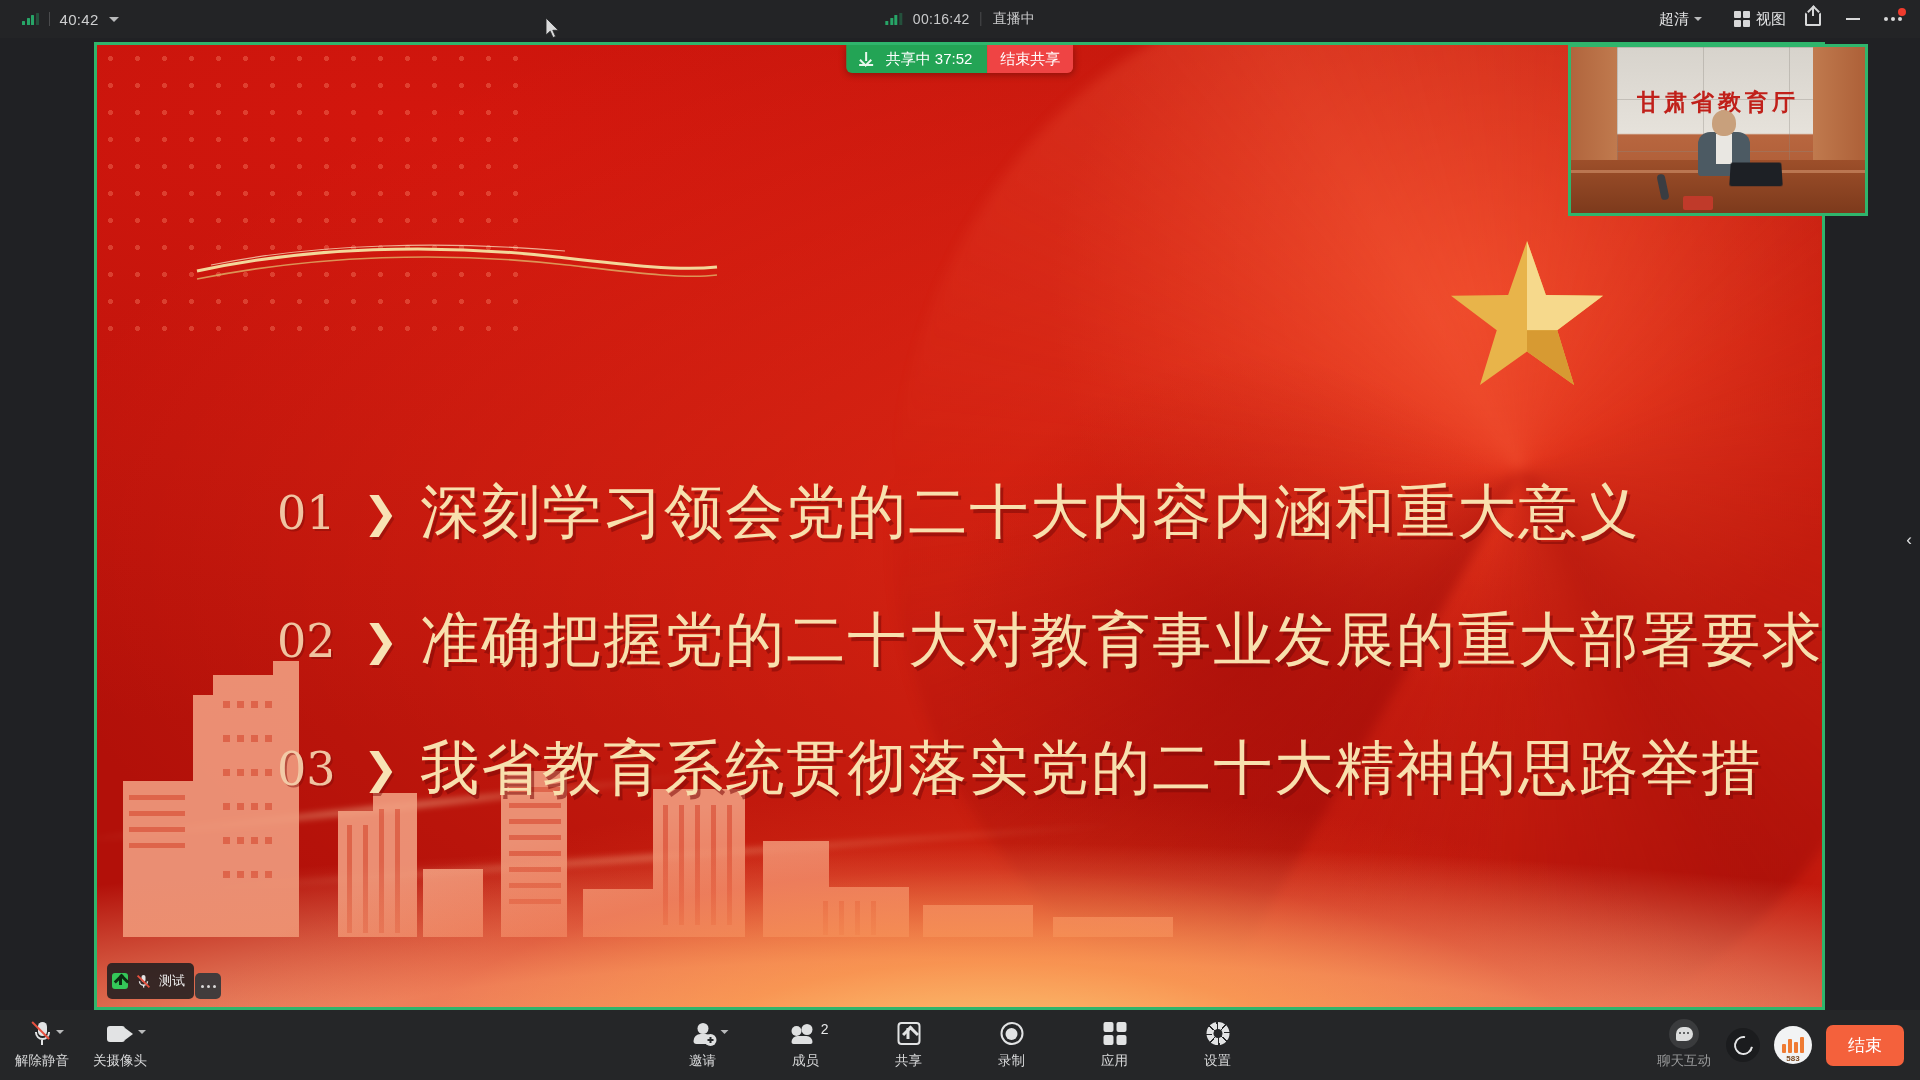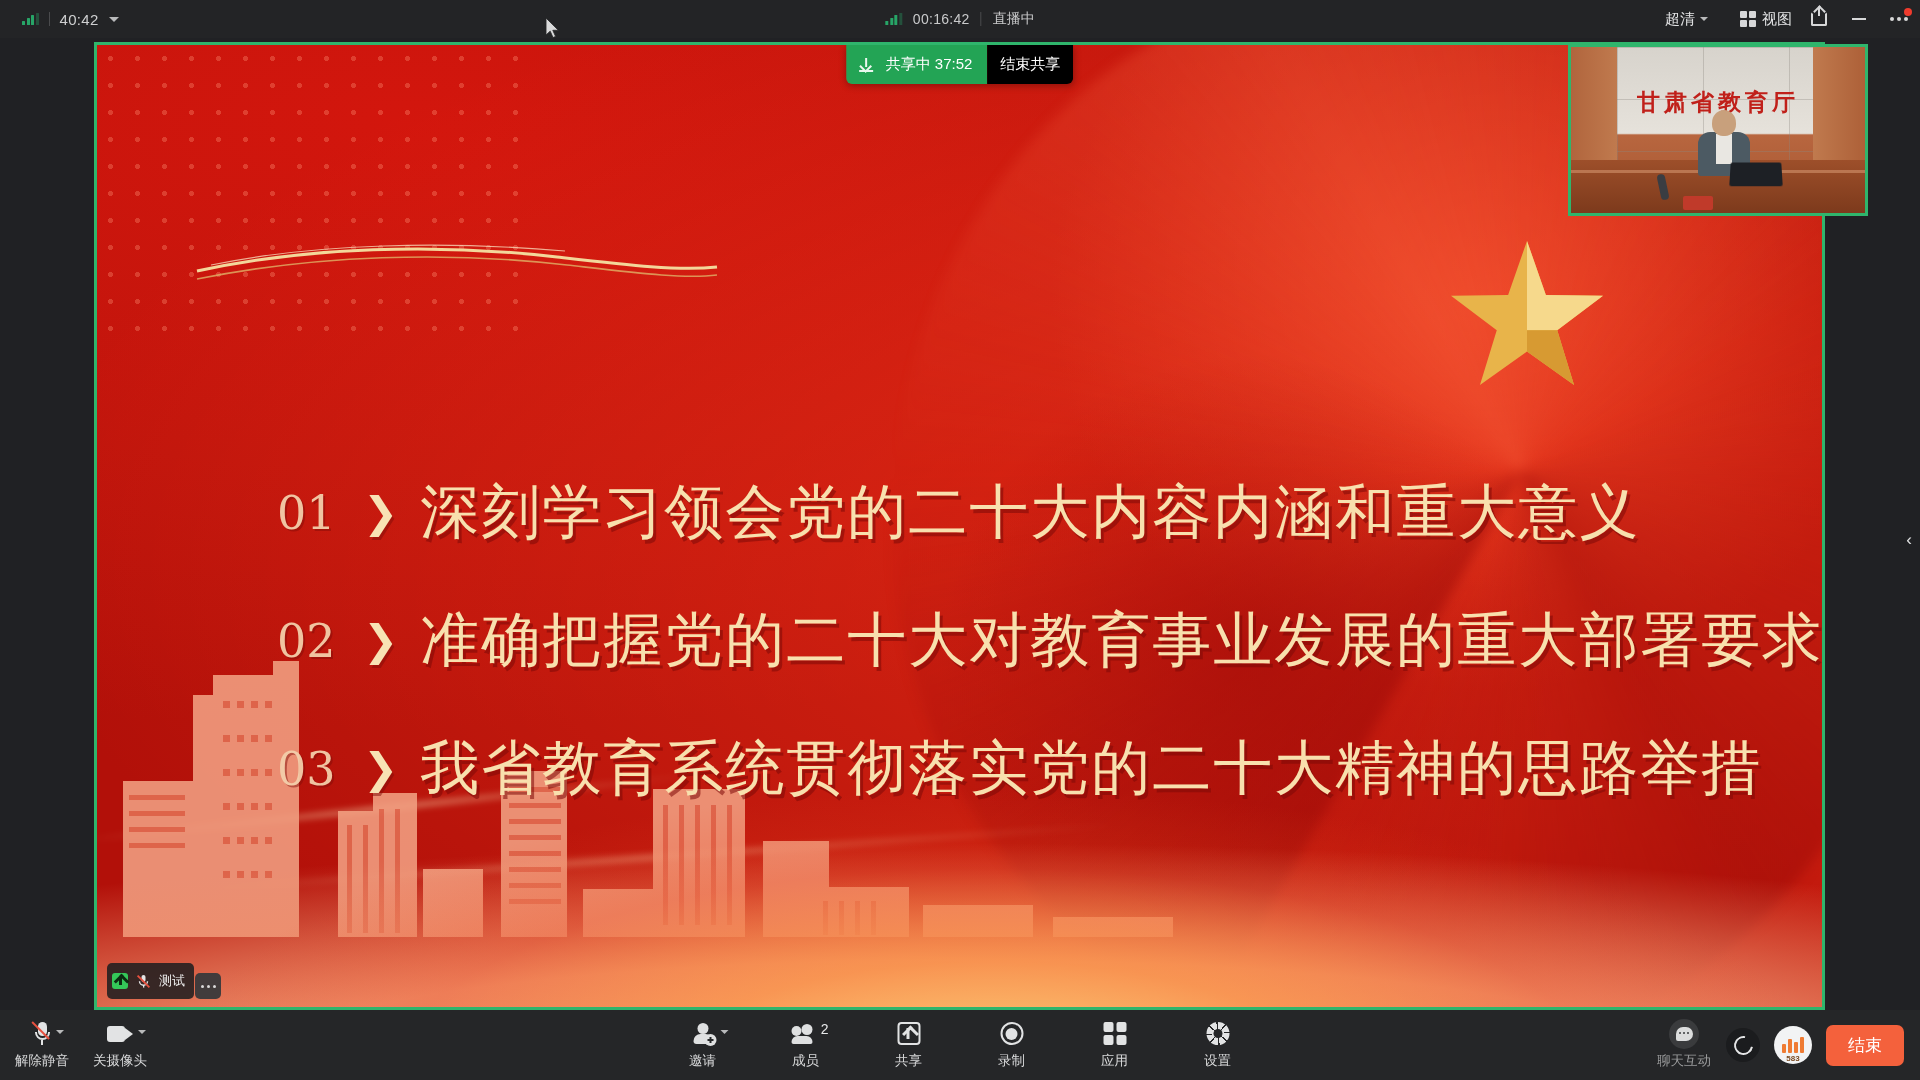--- a/index.html
+++ b/index.html
@@ -25,21 +25,21 @@
   .tb-time { color: #cfd0d1; font-size: 15px; letter-spacing: .3px; }
   .caret { width:0;height:0;border-left:5px solid transparent;border-right:5px solid transparent;
            border-top:5px solid #b9babb; }
   .caret.sm { border-left-width:4px;border-right-width:4px;border-top-width:4px; }
 
   .tb-center { position: absolute; left: 50%; transform: translateX(-50%);
                display:flex; align-items:center; gap:11px; }
   .tb-center .tb-time { font-size: 14px; color:#c9cacb; }
   .tb-live { color:#c9cacb; font-size: 14px; }
 
-  .tb-right { position: absolute; right: 8px; display:flex; align-items:center; gap: 14px; }
+  .tb-right { position: absolute; right: 14px; display:flex; align-items:center; gap: 14px; }
   .quality { display:flex; align-items:center; gap:5px; color:#e3e4e5; font-size:15px; }
   .viewbtn { display:flex; align-items:center; gap:6px; color:#e3e4e5; font-size:15px;padding-left:18px; }
   .grid-ico { display:grid; grid-template-columns:7px 7px; grid-template-rows:7px 7px; gap:2px; }
   .grid-ico span { background:#d7d8d9; border-radius:1px; }
   .icon-btn { color:#d7d8d9; display:flex; align-items:center; justify-content:center;
               width:26px; height:26px; position:relative; }
   .share-out { width:16px;height:14px;border:2px solid #d7d8d9;border-radius:2px;border-top-color:transparent;position:relative; }
   .share-out::after { content:""; position:absolute; left:5px; top:-7px; width:2px;height:9px;background:#d7d8d9; }
   .share-out::before { content:""; position:absolute; left:2px; top:-7px; width:7px;height:7px;
                        border-left:2px solid #d7d8d9; border-top:2px solid #d7d8d9; transform:rotate(45deg); }
@@ -101,30 +101,30 @@
   .toc-arrow { color:#f8e2b4; font-size:42px; margin-right:22px; line-height:1;
     text-shadow:2px 3px 0 rgba(130,12,8,.5); }
   .toc-text { color:#f8e0ae; font-size:59px; letter-spacing:2px; white-space:nowrap;
     font-family:"DejaVu Serif","Liberation Serif", serif;
     text-shadow: 3px 4px 0 rgba(125,10,7,.55); }
 
   .cityline { position:absolute; left:26px; bottom:46px; width:1080px; height:300px; opacity:.95; }
 
   
   .share-pill { position:absolute; left:50%; transform:translateX(-50%); top:0px;
-    display:flex; align-items:stretch; height:39px; border-radius:0 0 6px 6px; overflow:hidden;
+    display:flex; align-items:stretch; height:28px; border-radius:0 0 6px 6px; overflow:hidden;
     box-shadow:0 2px 7px rgba(0,0,0,.3); }
   .sp-green { background:#23a455; display:flex; align-items:center; gap:13px; padding:0 15px 0 13px; }
   .sp-dl { width:14px; height:14px; position:relative; }
   .sp-dl::before{ content:""; position:absolute; left:6px; top:0; width:2px;height:9px;background:#eaf7ee; }
   .sp-dl::after { content:""; position:absolute; left:2.5px; top:4px; width:7px;height:7px;
                   border-right:2px solid #eaf7ee; border-bottom:2px solid #eaf7ee; transform:rotate(45deg); }
   .sp-under { position:absolute; left:0; bottom:0; width:14px; height:2px; background:#eaf7ee; }
   .sp-text { color:#ffffff; font-size:15px; white-space:nowrap; }
-  .sp-stop { background:#000000; color:#fff; font-size:15px; display:flex; align-items:center; padding:0 13px; }
+  .sp-stop { background:#ef4444; color:#fff; font-size:15px; display:flex; align-items:center; padding:0 13px; }
 
   
   .nametag { position:absolute; left:10px; bottom:8px; display:flex; align-items:center; gap:8px;
     background:rgba(28,29,31,.86); border-radius:5px; padding:4px 9px 4px 5px; height:36px; }
   .nt-share { width:16px;height:16px;background:#34c759;border-radius:3px; position:relative; }
   .nt-share::after { content:""; position:absolute; left:6.5px; top:3px; width:3px;height:9px;background:#0c2b12; }
   .nt-share::before { content:""; position:absolute; left:4px; top:3px; width:8px;height:8px;
     border-left:3px solid #0c2b12; border-top:3px solid #0c2b12; transform:rotate(45deg); }
   .nt-mic { width:15px; height:15px; position:relative; }
   .nt-name { color:#efefef; font-size:13px; }

